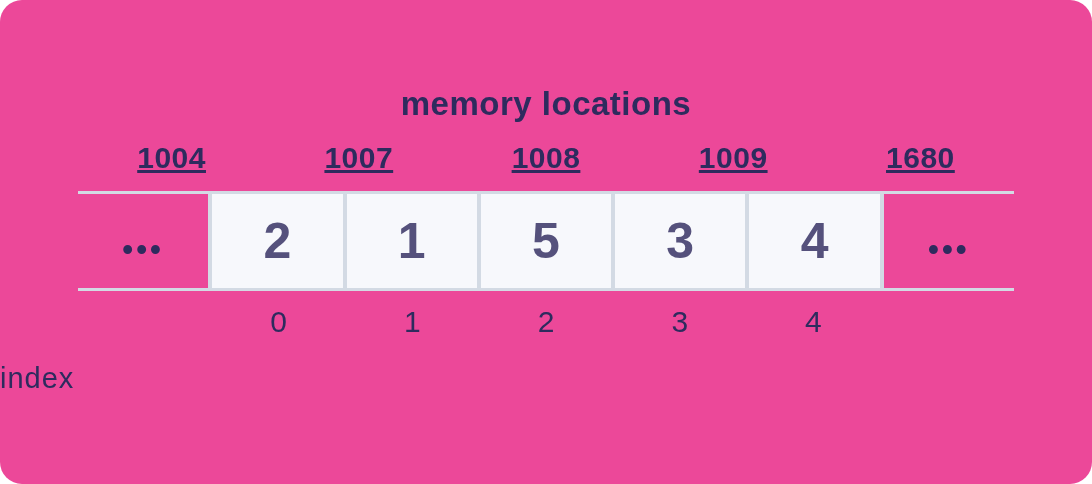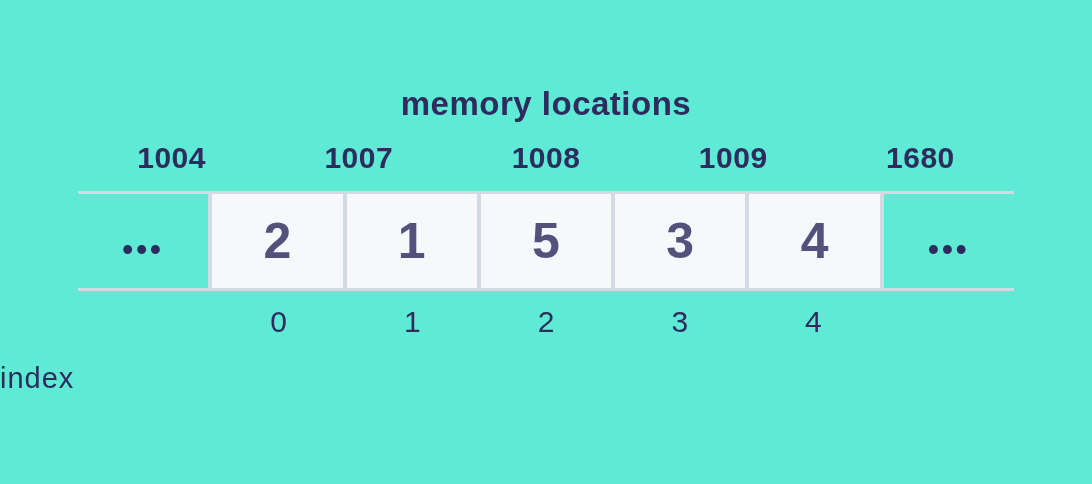--- a/index.html
+++ b/index.html
@@ -10,21 +10,22 @@
   body {
     width: 1092px;
     height: 484px;
     font-family: "Liberation Sans", sans-serif;
     overflow: hidden;
   }
   .stage {
     position: relative;
     width: 1092px;
     height: 484px;
-    background: #5eead4;
+    background: #ec4899;
+    border-radius: 22px;
   }
   .title {
     position: absolute;
     top: 84px;
     left: 0;
     width: 100%;
     text-align: center;
     font-size: 33px;
     font-weight: 600;
     letter-spacing: 0.5px;
@@ -39,20 +40,21 @@
     display: flex;
   }
   .addr {
     flex: 1 1 0;
     text-align: center;
     font-size: 30px;
     font-weight: 600;
     color: #2e2b5e;
     line-height: 40px;
     letter-spacing: 0.5px;
+    text-decoration: underline;
   }
   .mem-row {
     position: absolute;
     top: 191px;
     left: 78px;
     width: 936px;
     height: 100px;
     box-sizing: border-box;
     border-top: 3px solid #d3dae4;
     border-bottom: 3px solid #d3dae4;

